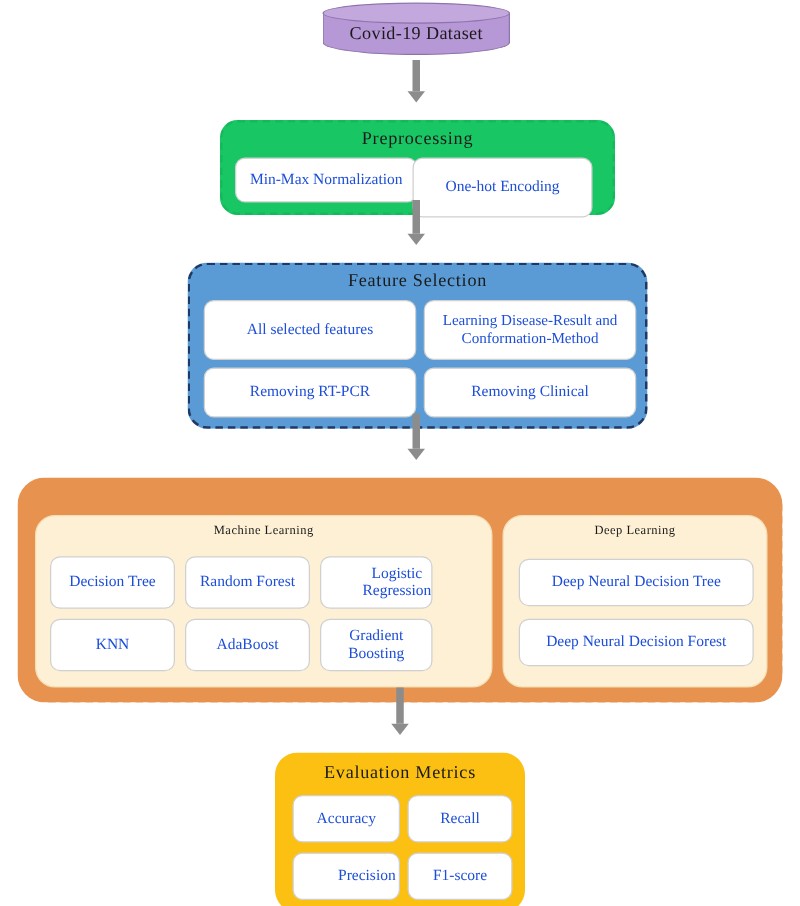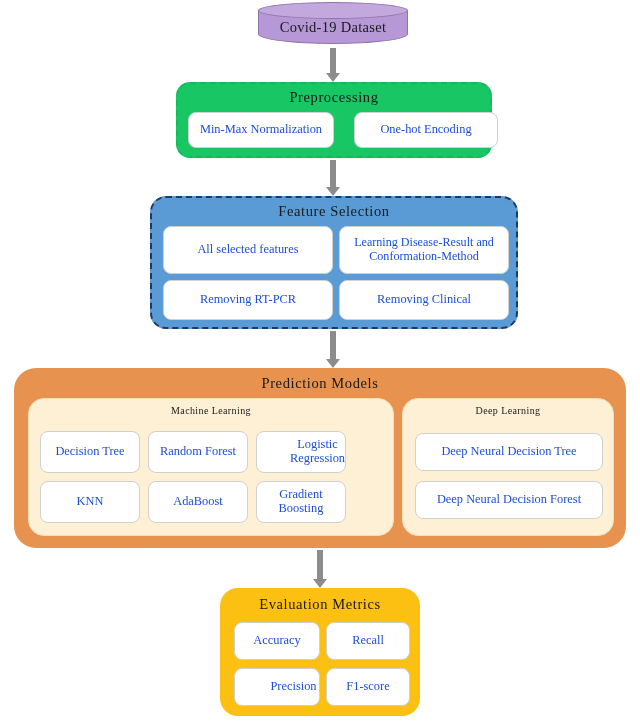--- a/index.html
+++ b/index.html
@@ -79,20 +79,21 @@
     width: 0; height: 0;
     border-left: 7px solid transparent;
     border-right: 7px solid transparent;
     border-top: 9px solid #8c8c8c;
   }
 
   
   .stage {
     position: absolute;
     box-sizing: border-box;
+    margin-top: 14px;
   }
   .stage-title {
     position: absolute;
     left: 0;
     width: 100%;
     text-align: center;
     font-size: 14.5px;
     letter-spacing: 0.6px;
     color: #1a1a1a;
   }
@@ -152,21 +153,21 @@
     border: 1px solid #d0d0d0;
     border-radius: 8px;
     box-sizing: border-box;
     font-size: 12.4px;
     color: #1d4ed8;
     padding: 2px 3px;
   }
 
   
   #chip-minmax  { left: 10px;  top: 28px; width: 146px; height: 36px; }
-  #chip-onehot  { left: 176px; top: 28px; width: 144px; height: 36px; }
+  #chip-onehot  { left: 152px; top: 28px; width: 144px; height: 48px; }
 
   
   #chip-all-features   { left: 11px;  top: 28px; width: 170px; height: 48px; }
   #chip-removing-dr    { left: 187px; top: 28px; width: 170px; height: 48px; font-size: 12.1px;}
   #chip-removing-rtpcr { left: 11px;  top: 82px; width: 170px; height: 40px; }
   #chip-removing-clin  { left: 187px; top: 82px; width: 170px; height: 40px; }
 
   
   .subpanel {
     position: absolute;
@@ -249,21 +250,20 @@
   <div class="chip center-text" id="chip-removing-rtpcr">Removing RT-PCR</div>
   <div class="chip center-text" id="chip-removing-clin">Removing Clinical</div>
 </div>
 
 <div class="arrow" style="left:326px; top:331px; height:37px;">
   <div class="shaft" style="height:28px;"></div>
   <div class="head" style="top:28px;"></div>
 </div>
 
 <div class="stage" id="stage-prediction-models">
-  <div class="stage-title">Prediction Models</div>
 
   <div class="subpanel" id="panel-machine-learning">
     <div class="subpanel-title">Machine Learning</div>
     <div class="chip center-text" id="chip-decision-tree">Decision Tree</div>
     <div class="chip center-text" id="chip-random-forest">Random Forest</div>
     <div class="chip center-text" id="chip-logistic-reg">Logistic Regression</div>
     <div class="chip center-text" id="chip-knn">KNN</div>
     <div class="chip center-text" id="chip-adaboost">AdaBoost</div>
     <div class="chip center-text" id="chip-gradient-boost">Gradient Boosting</div>
   </div>

